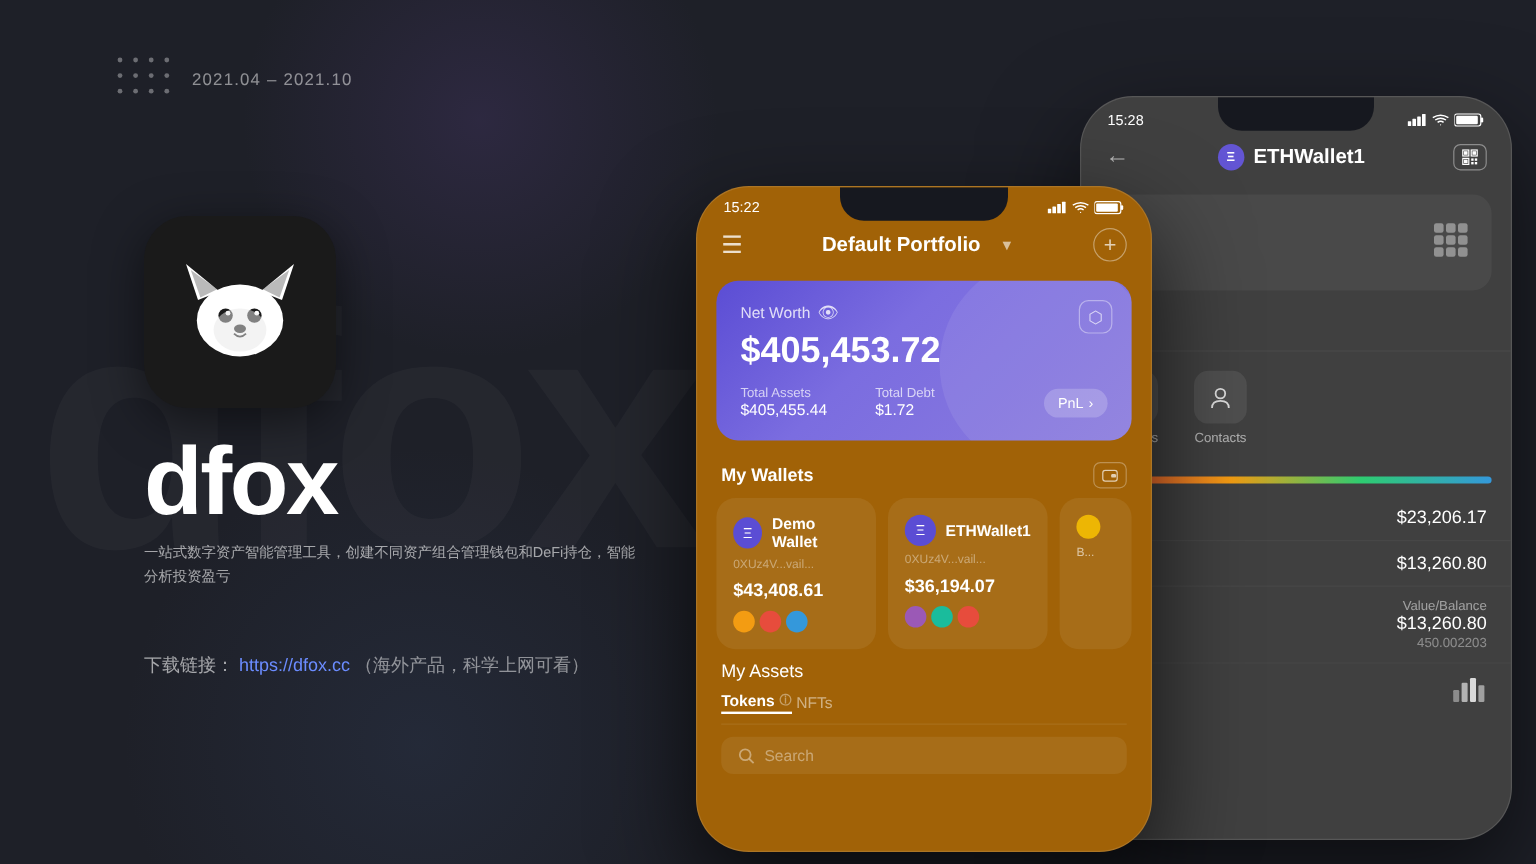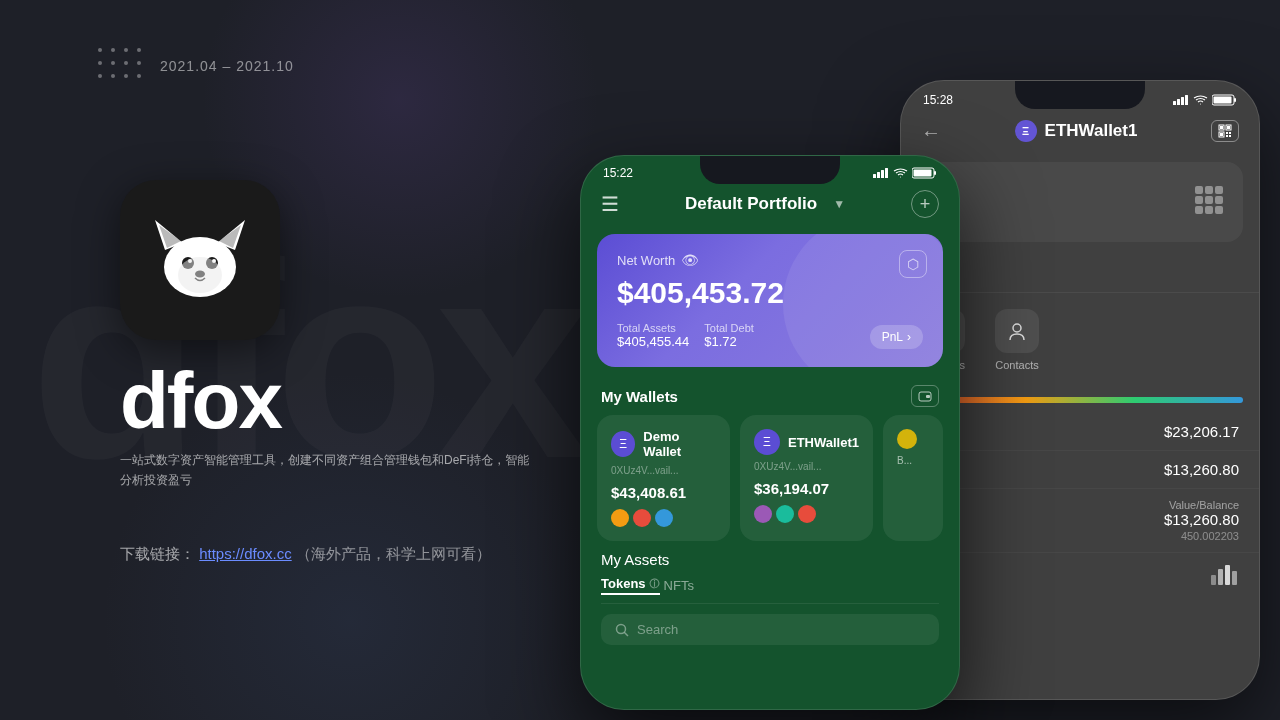--- a/index.html
+++ b/index.html
@@ -105,21 +105,20 @@
 
     
     .download-link {
       position: absolute;
       top: 545px; left: 120px;
       font-size: 15px;
       color: rgba(255,255,255,0.6);
     }
     .download-link a {
       color: #6b8cff;
-      text-decoration: underline;
     }
     .download-note {
       color: rgba(255,255,255,0.5);
     }
 
     
     .phones-container {
       position: absolute;
       right: 0; top: 0;
       width: 720px; height: 720px;
@@ -242,21 +241,21 @@
       border-bottom: 1px solid rgba(255,255,255,0.04);
     }
     .asset-value { color: #fff; font-size: 15px; font-weight: 500; }
     .asset-sub { color: rgba(255,255,255,0.4); font-size: 11px; text-align: right; margin-top: 2px; }
 
     
     .phone-front {
       position: absolute;
       top: 155px; left: 20px;
       width: 380px; height: 555px;
-      background: #14532d;
+      background: #a16207;
       border-radius: 44px;
       border: 1.5px solid rgba(255,255,255,0.12);
       overflow: hidden;
       box-shadow: 0 30px 80px rgba(0,0,0,0.7);
       z-index: 5;
     }
     .phone-front-notch {
       position: absolute;
       top: 0; left: 50%;
       transform: translateX(-50%);
@@ -321,21 +320,21 @@
       border: 1.5px solid rgba(255,255,255,0.4);
       border-radius: 8px;
       display: flex; align-items: center; justify-content: center;
       color: rgba(255,255,255,0.7); font-size: 14px;
     }
     .nw-value {
       font-size: 30px; font-weight: 700; color: #fff;
       margin: 8px 0 12px;
     }
     .nw-stats {
-      display: flex; gap: 15px; align-items: flex-end;
+      display: flex; gap: 40px; align-items: center;
     }
     .nw-stat-label { color: rgba(255,255,255,0.7); font-size: 11px; }
     .nw-stat-value { color: #fff; font-size: 13px; font-weight: 500; }
     .pnl-btn {
       margin-left: auto;
       background: rgba(255,255,255,0.2);
       border-radius: 20px;
       padding: 5px 12px;
       color: #fff; font-size: 12px;
       display: flex; align-items: center; gap: 4px;

